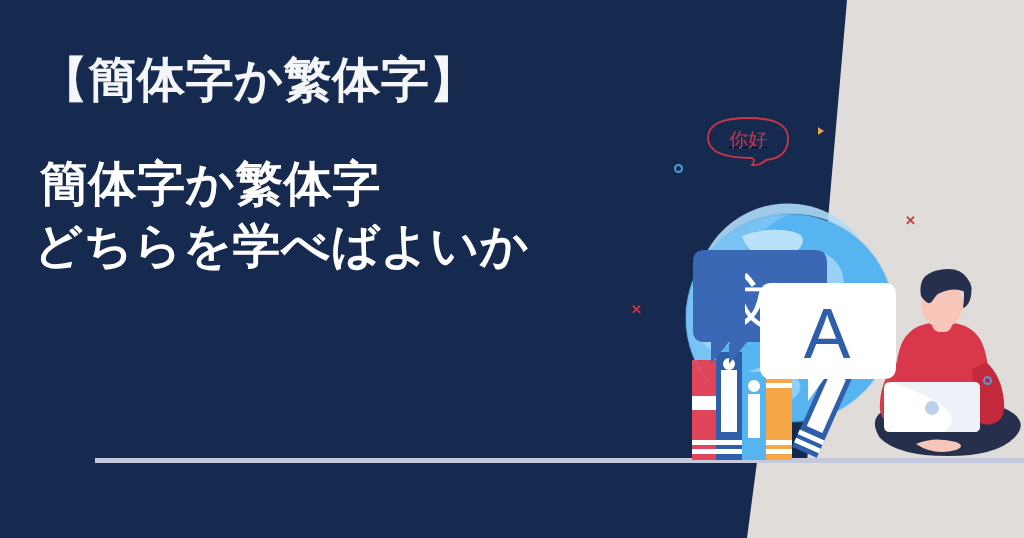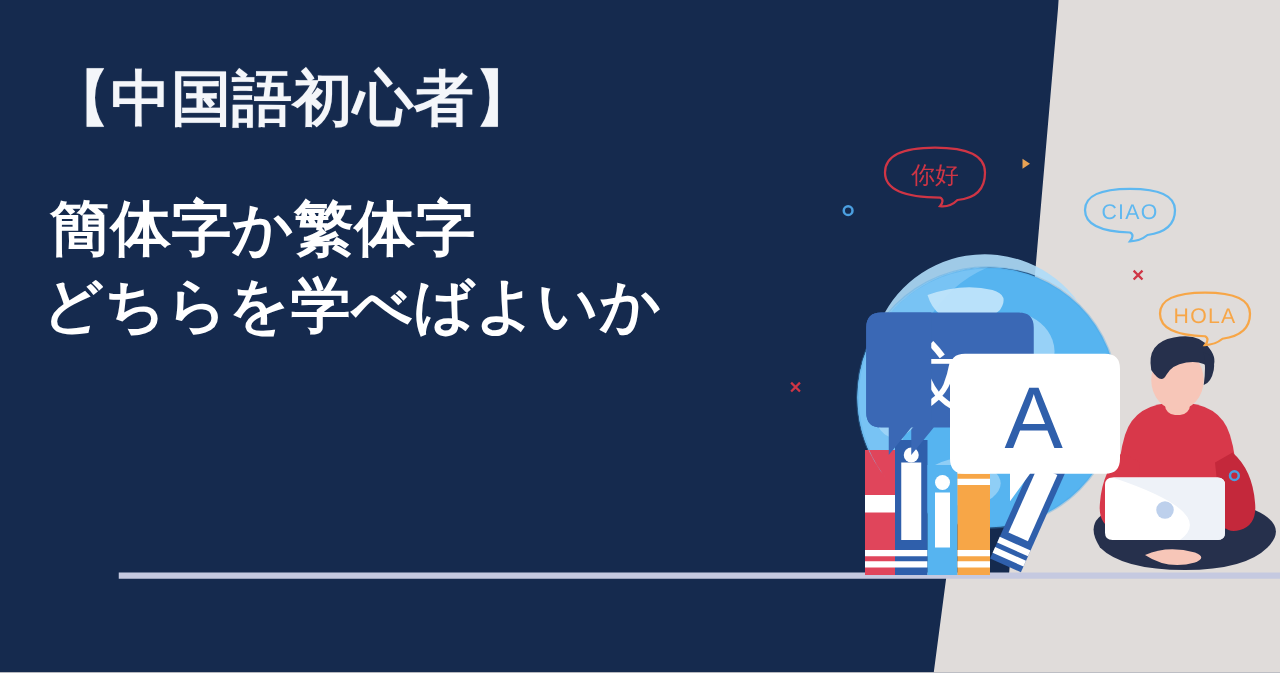--- a/index.html
+++ b/index.html
@@ -45,21 +45,21 @@
   .bubble {
     position:absolute; z-index:30;
     display:flex; align-items:center; justify-content:center;
   }
   .bubble svg { position:absolute; left:0; top:0; overflow:visible; }
   .bubble .txt {
     position:relative; z-index:2;
     font-size:17px; font-weight:400; letter-spacing:1px;
     white-space:nowrap;
   }
-  .b-nihao { left:700px; top:112px; width:96px; height:56px; }
+  .b-nihao { left:700px; top:112px; width:96px; height:56px;text-decoration:underline; }
   .b-nihao .txt { color:#cf3545; font-size:19px; letter-spacing:0; }
   .b-salut { left:598px; top:200px; width:92px; height:52px; }
   .b-salut .txt { color:#5fb8f0; }
   .b-ciao  { left:862px; top:145px; width:84px; height:50px; }
   .b-ciao  .txt { color:#5fb8f0; }
   .b-hola  { left:922px; top:228px; width:84px; height:50px; }
   .b-hola  .txt { color:#f7a647; }
 
   
   .deco { position:absolute; z-index:32; }
@@ -187,44 +187,30 @@
 
   <div class="bubble b-nihao">
     <svg width="96" height="56" viewBox="0 0 96 56">
       <path d="M8 26 Q8 6 48 6 Q88 6 88 26 Q88 46 66 48 Q60 54 52 53 Q56 48 52 46
                Q8 46 8 26z" fill="none" stroke="#cf3545" stroke-width="1.8"></path>
     </svg>
     <span class="txt">你好</span>
   </div>
 
 
-  <div class="bubble b-ciao">
-    <svg width="84" height="50" viewBox="0 0 84 50">
-      <path d="M6 23 Q6 6 42 6 Q78 6 78 23 Q78 40 56 43 Q50 48 42 48 Q46 43 42 41
-               Q6 40 6 23z" fill="none" stroke="#5fb8f0" stroke-width="1.8"></path>
-    </svg>
-    <span class="txt">CIAO</span>
-  </div>
-
-  <div class="bubble b-hola">
-    <svg width="84" height="50" viewBox="0 0 84 50">
-      <path d="M6 23 Q6 6 42 6 Q78 6 78 23 Q78 40 56 43 Q50 48 42 48 Q46 43 42 41
-               Q6 40 6 23z" fill="none" stroke="#f7a647" stroke-width="1.8"></path>
-    </svg>
-    <span class="txt">HOLA</span>
-  </div>
+
 
   <div class="deco dot-ring" style="left:674px; top:164px;"></div>
   <div class="deco dot-ring" style="left:983px; top:376px;"></div>
   <div class="deco xmark" style="left:631px; top:303px;">✕</div>
   <div class="deco xmark" style="left:905px; top:214px;">✕</div>
   <div class="deco tri" style="left:818px; top:127px;"></div>
 
   <div class="text-block">
-    <div class="kicker">【中国語初心者】</div>
+    <div class="kicker">【簡体字か繁体字】</div>
     <div class="headline">
       <span class="l1">簡体字か繁体字</span>
       <span class="l2">どちらを学べばよいか</span>
     </div>
   </div>
 
   <svg id="art2" viewBox="0 0 1024 538" width="1024" height="538">
     <clipPath id="navyClip">
       <polygon points="0,0 847,0 807,462 757,462 747,538 0,538"></polygon>
     </clipPath>

